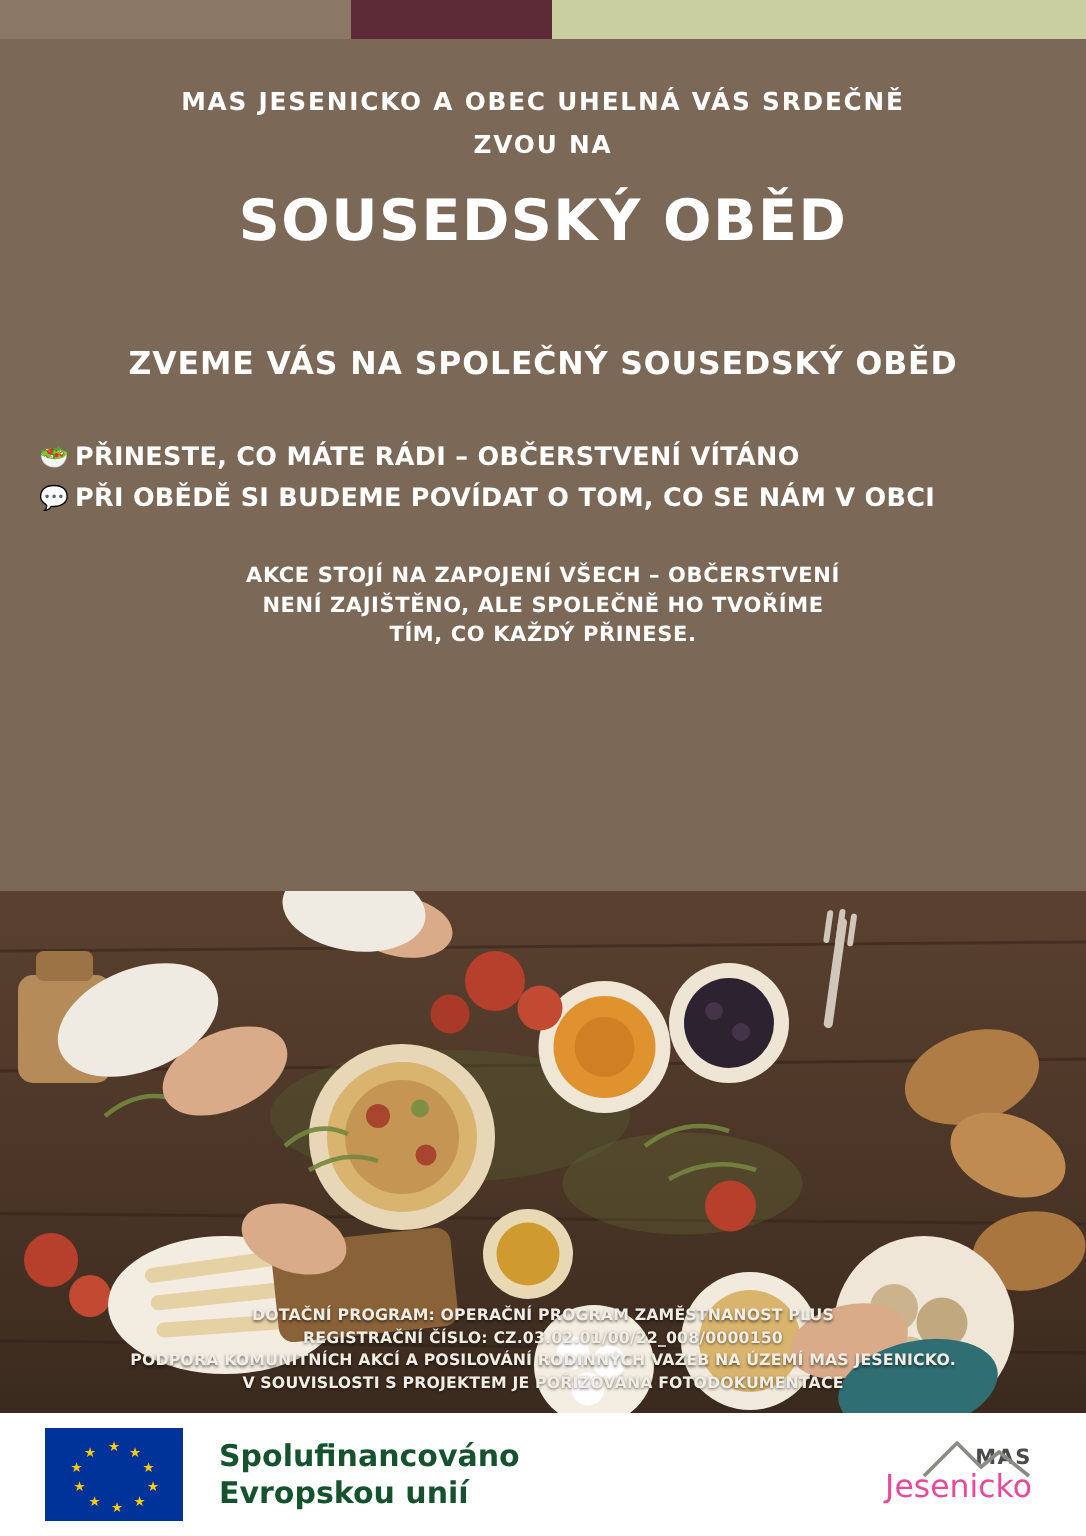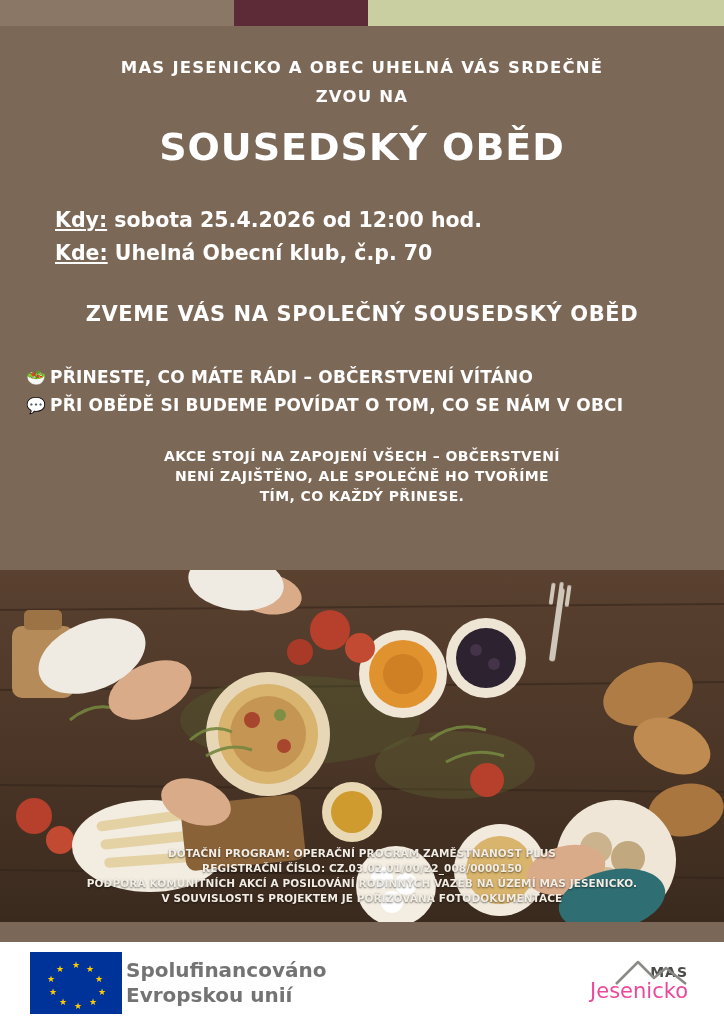--- a/index.html
+++ b/index.html
@@ -77,21 +77,21 @@
     padding-left: 55px;
     font-size: 20.5px;
     font-weight: bold;
     line-height: 1.62;
   }
   .when-where .lbl {
     text-decoration: underline;
   }
 
   .invite {
-    margin-top: 32px;
+    margin-top: 62px;
     font-size: 21px;
     font-weight: bold;
     letter-spacing: 0.6px;
     text-transform: uppercase;
   }
 
   .bullets {
     margin-top: 38px;
     text-align: left;
     padding-left: 26px;
@@ -117,21 +117,21 @@
     font-weight: bold;
     letter-spacing: 0.4px;
     line-height: 1.42;
     text-transform: uppercase;
     padding: 0 40px;
   }
 
   
   .photo {
     position: absolute;
-    top: 570px; left: 0;
+    top: 594px; left: 0;
     width: 724px;
     height: 352px;
     overflow: hidden;
     background: #4b3526;
   }
   .photo-svg { display: block; }
 
   .footnote {
     position: absolute;
     left: 0;
@@ -166,22 +166,22 @@
     position: relative;
     flex: none;
   }
   .eu-flag .star {
     position: absolute;
     color: #ffcc00;
     font-size: 9px;
     line-height: 9px;
   }
   .eu-text {
-    margin-left: 4px;
-    color: #737373;
+    margin-left: 24px;
+    color: #14532d;
     font-size: 20px;
     font-weight: bold;
     line-height: 1.25;
   }
   .mas-logo {
     margin-left: auto;
     margin-right: 36px;
     text-align: right;
     color: #4a4a48;
     line-height: 1;
@@ -217,30 +217,20 @@
 
   <div class="textblock">
 
     <div class="kicker">
       <div>MAS JESENICKO A OBEC UHELNÁ VÁS SRDEČNĚ</div>
       <div>ZVOU NA</div>
     </div>
 
     <div class="headline">SOUSEDSKÝ OBĚD</div>
 
-    <div class="when-where">
-      <div>
-        <span class="lbl">Kdy:</span>
-        <span>sobota 25.4.2026 od 12:00 hod.</span>
-      </div>
-      <div>
-        <span class="lbl">Kde:</span>
-        <span>Uhelná Obecní klub, č.p. 70</span>
-      </div>
-    </div>
 
     <div class="invite">ZVEME VÁS NA SPOLEČNÝ SOUSEDSKÝ OBĚD</div>
 
     <div class="bullets">
       <span class="row">
         <span class="emo">🥗</span><span>PŘINESTE, CO MÁTE RÁDI – OBČERSTVENÍ VÍTÁNO</span>
       </span>
       <span class="row">
         <span class="emo">💬</span><span>PŘI OBĚDĚ SI BUDEME POVÍDAT O TOM, CO SE NÁM V OBCI</span>
       </span>

